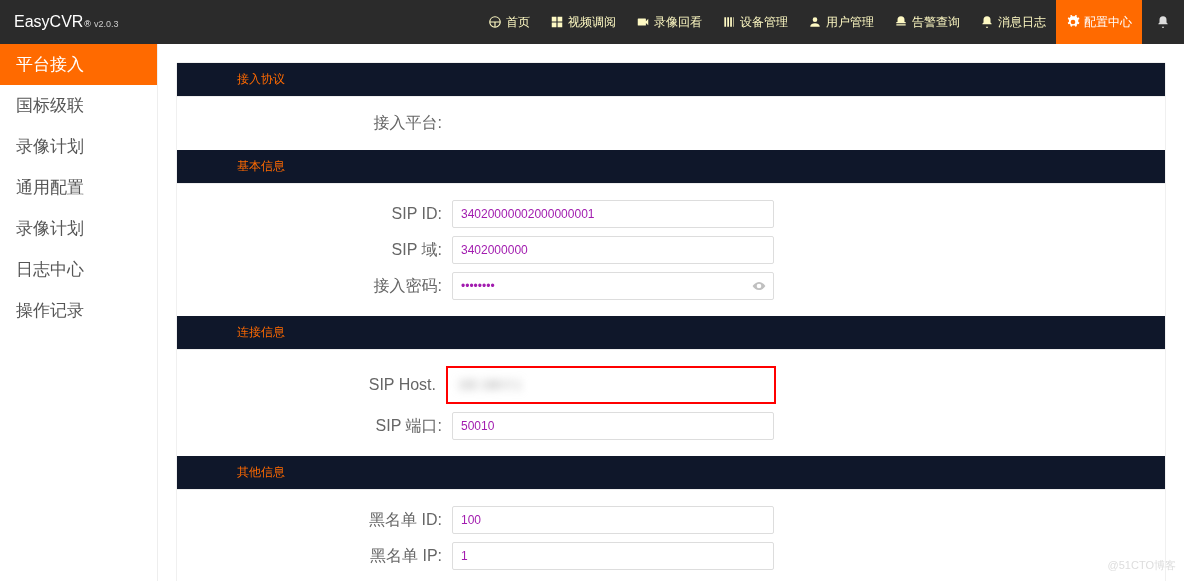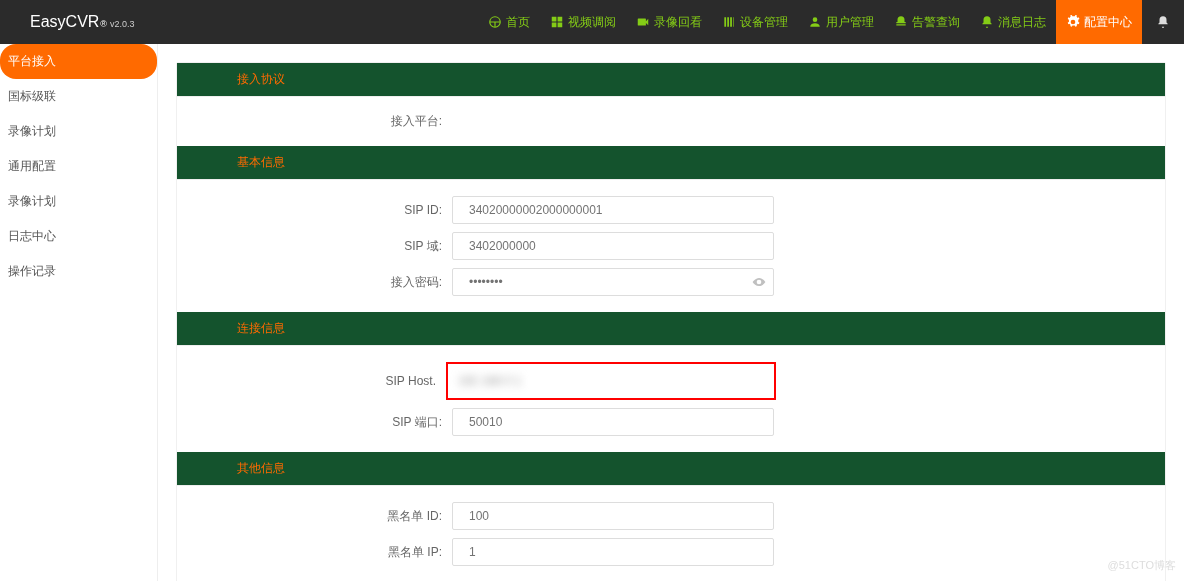--- a/index.html
+++ b/index.html
@@ -1,38 +1,38 @@
 <!DOCTYPE html>
 <html><head>
 <meta charset="utf-8">
 <style>
 * { margin: 0; padding: 0; box-sizing: border-box; }
 body { font-family: "Microsoft YaHei", "PingFang SC", Arial, sans-serif; font-size: 12px; color: #333; background: #fff; }
 .header { background: #2b2b2b; color: #fff; height: 44px; display: flex; align-items: center; padding: 0 0 0 14px; }
-.brand { font-size: 16px; font-weight: 400; display: flex; align-items: baseline; margin-left: 16px; }
+.brand { font-size: 16px; font-weight: 400; display: flex; align-items: baseline; }
 .brand sup { font-size: 9px; margin-left: 1px; }
 .version { font-size: 9px; margin-left: 3px; color: #ccc; }
 .nav { margin-left: auto; display: flex; align-items: stretch; height: 44px; }
-.nav-item { display: flex; align-items: center; padding: 0 10px; color: #84cc16; font-size: 12px; gap: 4px; cursor: pointer; }
+.nav-item { display: flex; align-items: center; padding: 0 10px; color: #fef9c3; font-size: 12px; gap: 4px; cursor: pointer; }
 .nav-item.active { background: #ff6a00; color: #fff; }
 .nav-icon { width: 14px; height: 14px; display: inline-flex; align-items: center; justify-content: center; }
 .nav-icon svg { width: 14px; height: 14px; fill: currentColor; }
 .bell { padding: 0 14px; cursor: pointer; color: #ddd; display:flex;align-items:center;}
 .admin { padding: 0 16px 0 6px; display: flex; align-items: center; gap: 4px; color: #ddd; cursor: pointer; }
 .layout { display: flex; min-height: calc(100vh - 44px - 30px); }
 .sidebar { width: 158px; background: #fff; border-right: 1px solid #eee; }
-.side-item { padding: 9px 8px; font-size: 12px; color: #555; cursor: pointer; border-radius: 16px; }
+.side-item { padding: 9px 16px; font-size: 17px; color: #555; cursor: pointer; }
 .side-item.active { background: #ff6a00; color: #fff; }
 .main { flex: 1; padding: 18px 18px 0 18px; background: #fff; }
 .panel { border: 1px solid #f0f0f0; border-radius: 2px; margin-bottom: 0; }
-.section-head { background: #14532d; padding: 8px 12px 8px 60px; color: #ff6a00; font-size: 12px; border-bottom:1px solid #eee;}
+.section-head { background: #0f172a; padding: 8px 12px 8px 60px; color: #ff6a00; font-size: 12px; border-bottom:1px solid #eee;}
 .section-body { padding: 12px 0 12px 0; }
 .form-row { display: flex; align-items: center; padding: 4px 0; }
-.form-label { width: 275px; text-align: right; padding-right: 10px; color: #666; font-size: 12px; }
-.form-control { width: 322px; height: 28px; border: 1px solid #ddd; border-radius: 2px; padding: 0 16px; font-size: 12px; color: #737373; background:#fff; }
+.form-label { width: 275px; text-align: right; padding-right: 10px; color: #666; font-size: 16px; }
+.form-control { width: 322px; height: 28px; border: 1px solid #ddd; border-radius: 2px; padding: 0 8px; font-size: 12px; color: #a21caf; background:#fff; }
 .select-wrap { position: relative; width: 160px; }
 .select-ctrl { width: 160px; height: 28px; border: 1px solid #ddd; border-radius: 2px; padding: 0 22px 0 8px; font-size: 12px; color: #555; display:flex;align-items:center; background:#fff;}
 .select-caret { position:absolute; right:8px; top:50%; transform:translateY(-50%); color:#bbb; display:flex;}
 .pw-wrap { position: relative; width: 322px; }
 .eye { position:absolute; right:8px; top:50%; transform:translateY(-50%); color:#c0c0c0; cursor:pointer; display:flex;}
 .highlight-box { border: 2px solid #ff0000; width: 330px; height: 38px; position: relative; display:flex; align-items:center; padding-left:6px;}
 .blur-text { filter: blur(4px); color:#999; padding-left:4px;}
 .watermark { position: fixed; right: 8px; bottom: 8px; color: #ddd; font-size: 11px; }
 </style>
 </head>

